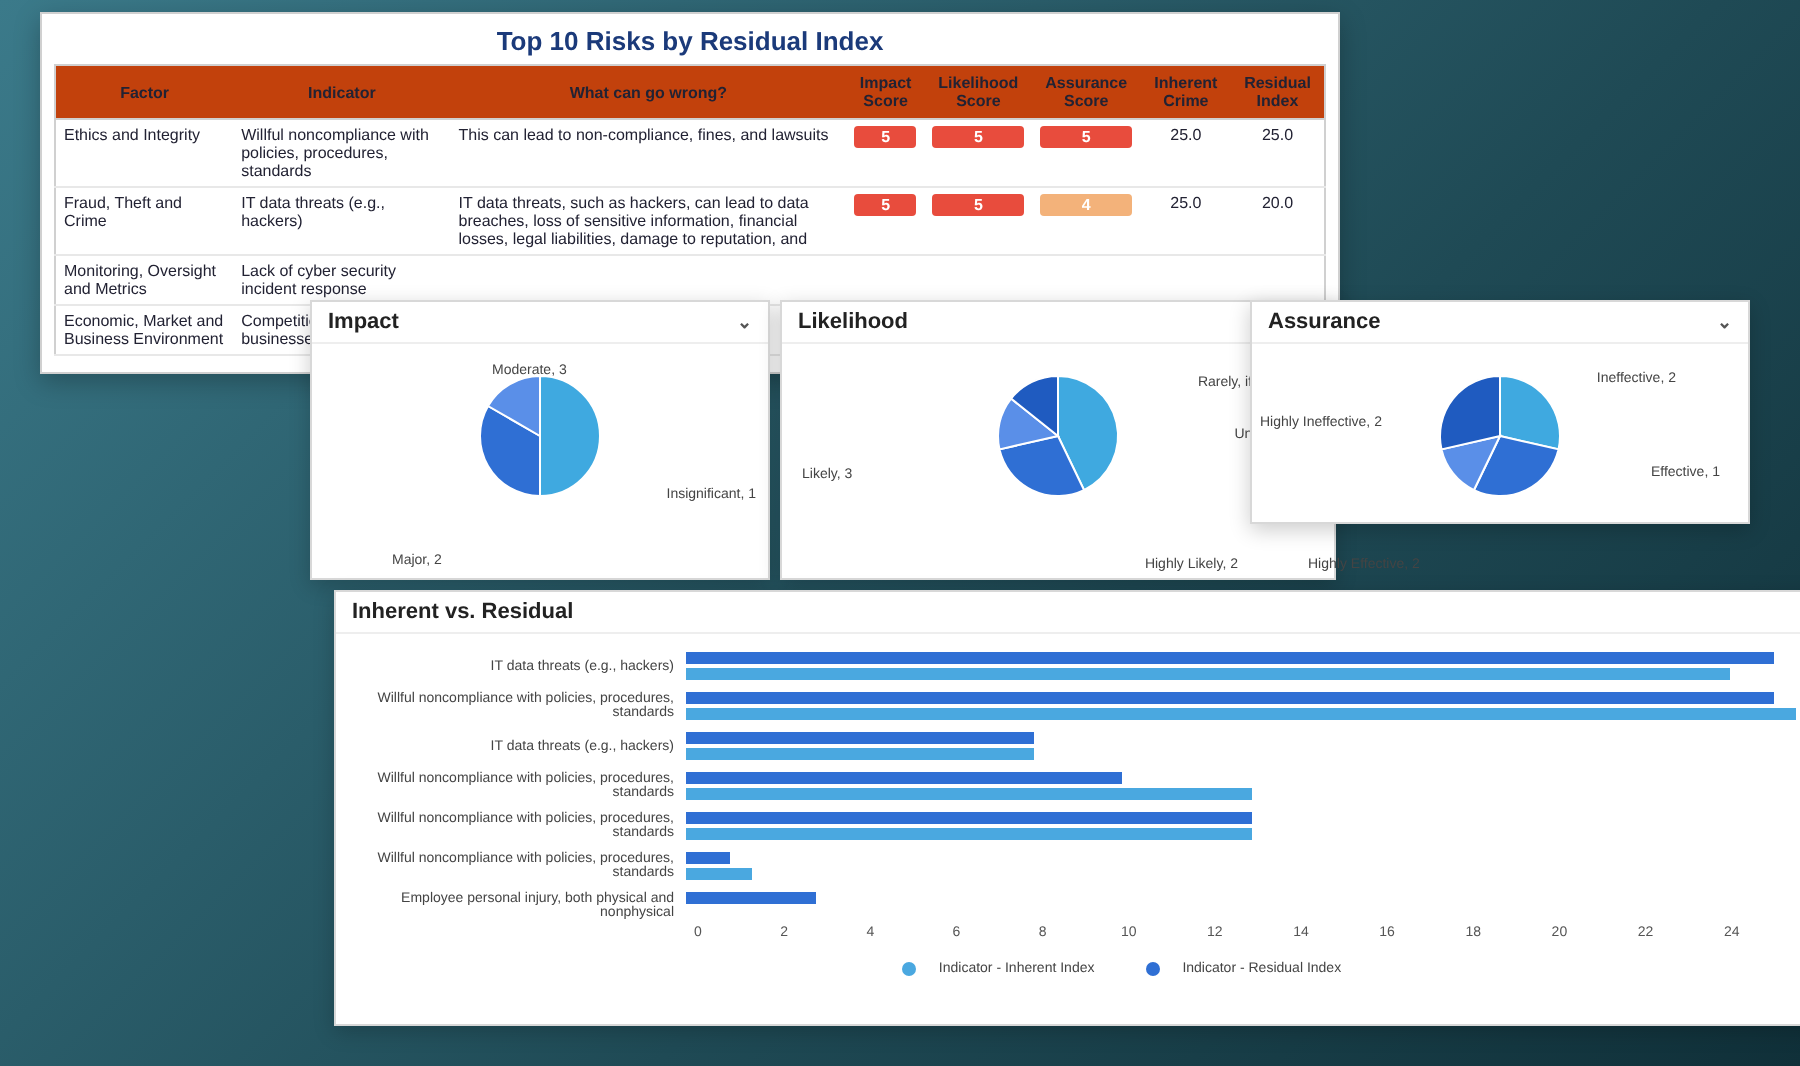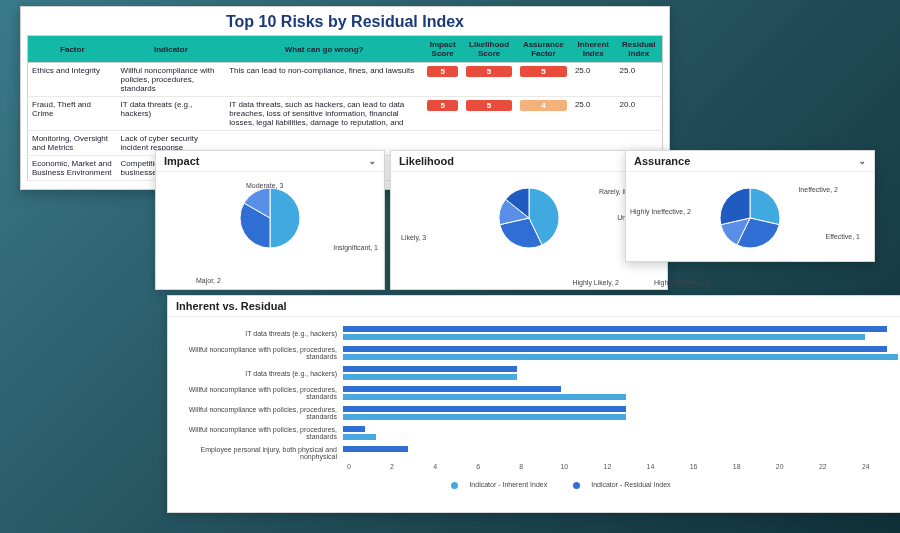--- a/index.html
+++ b/index.html
@@ -1,30 +1,30 @@
 <!DOCTYPE html>
 <html><head>
 <meta charset="utf-8">
 <style>
   *{box-sizing:border-box;margin:0;padding:0;font-family:"Segoe UI",Arial,sans-serif}
   body{width:900px;height:533px;background:linear-gradient(135deg,#3b7a8a 0%,#1f4a55 60%,#103039 100%);overflow:hidden;position:relative}
   .panel{background:#fff;border:1px solid #d0d0d0;box-shadow:0 4px 12px rgba(0,0,0,.25)}
   
   #risk-table{position:absolute;left:20px;top:6px;width:650px;padding:6px 6px 8px 6px}
-  #risk-title{text-align:center;font-size:16px;font-weight:700;color:#1b3a7a}
+  #risk-title{text-align:center;font-size:13px;font-weight:700;color:#1b3a7a}
   #risk-note{display:block;text-align:center;font-size:8px;color:#1b3a7a;margin-top:1px}
   table{width:100%;border-collapse:collapse;font-size:8px;margin-top:4px}
-  th{background:#14b8a6;color:#223;font-weight:700;padding:4px 3px;border:1px solid #d0d0d0;border-left:none;border-right:none}
+  th{background:#c2410c;color:#223;font-weight:700;padding:4px 3px;border:1px solid #d0d0d0;border-left:none;border-right:none}
   th:first-child,td:first-child{border-left:1px solid #d0d0d0}
   th:last-child,td:last-child{border-right:1px solid #d0d0d0}
   td{padding:3px 4px;border-bottom:1px solid #e8e8e8;vertical-align:top;color:#223}
   .score{display:block;text-align:center;color:#fff;border-radius:2px;padding:1px 0;font-weight:700;font-size:8px}
   .sc5{background:#e84c3d}
   .sc4{background:#f3b27a;color:#fff}
-  .num{}
+  .num{text-align:center}
   
   .card{position:absolute;background:#fff;border:1px solid #d8d8d8;box-shadow:0 3px 10px rgba(0,0,0,.2)}
   .card-head{display:flex;justify-content:space-between;align-items:center;padding:4px 8px;font-size:11px;color:#222;font-weight:700;border-bottom:1px solid #eee}
   .chev{font-size:9px;color:#555}
   #impact{left:155px;top:150px;width:230px;height:140px}
   #likelihood{left:390px;top:150px;width:278px;height:140px}
   #assurance{left:625px;top:150px;width:250px;height:112px}
   .pie-wrap{position:relative;width:100%;height:112px}
   svg.pie{display:block;margin:6px auto 0 auto}
   .lbl{position:absolute;font-size:7px;color:#444;white-space:nowrap}
@@ -50,22 +50,22 @@
 <div id="risk-table" class="panel">
   <div id="risk-title">Top 10 Risks by Residual Index</div>
   <table>
     <thead>
         <tr id="rt-head">
           <th>Factor</th>
           <th>Indicator</th>
           <th>What can go wrong?</th>
           <th>Impact Score</th>
           <th>Likelihood Score</th>
-          <th>Assurance Factor</th>
-          <th>Inherent Index</th>
+          <th>Assurance Score</th>
+          <th>Inherent Crime</th>
           <th>Residual Index</th>
         </tr>
       </thead>
     <tbody id="rt-body">
         <tr>
           <td>Ethics and Integrity</td>
           <td>Willful noncompliance with policies, procedures, standards</td>
           <td>This can lead to non-compliance, fines, and lawsuits</td>
           <td>
             <span class="score sc5">5</span>

